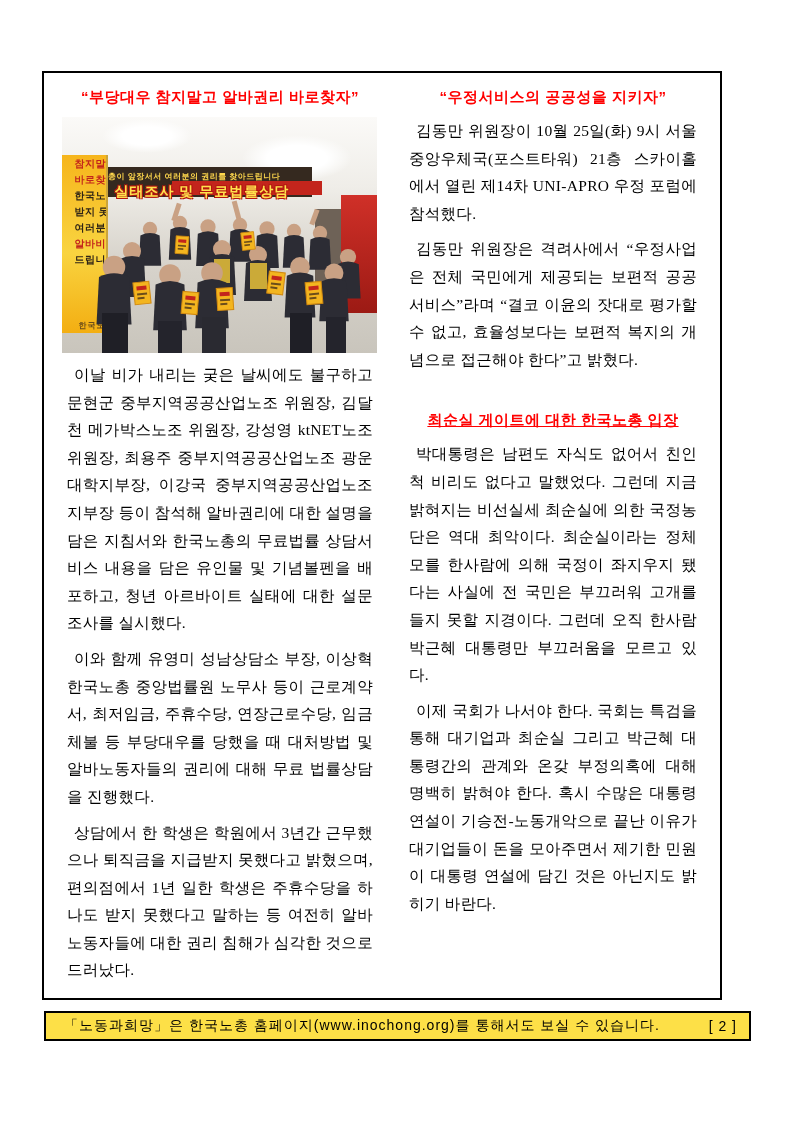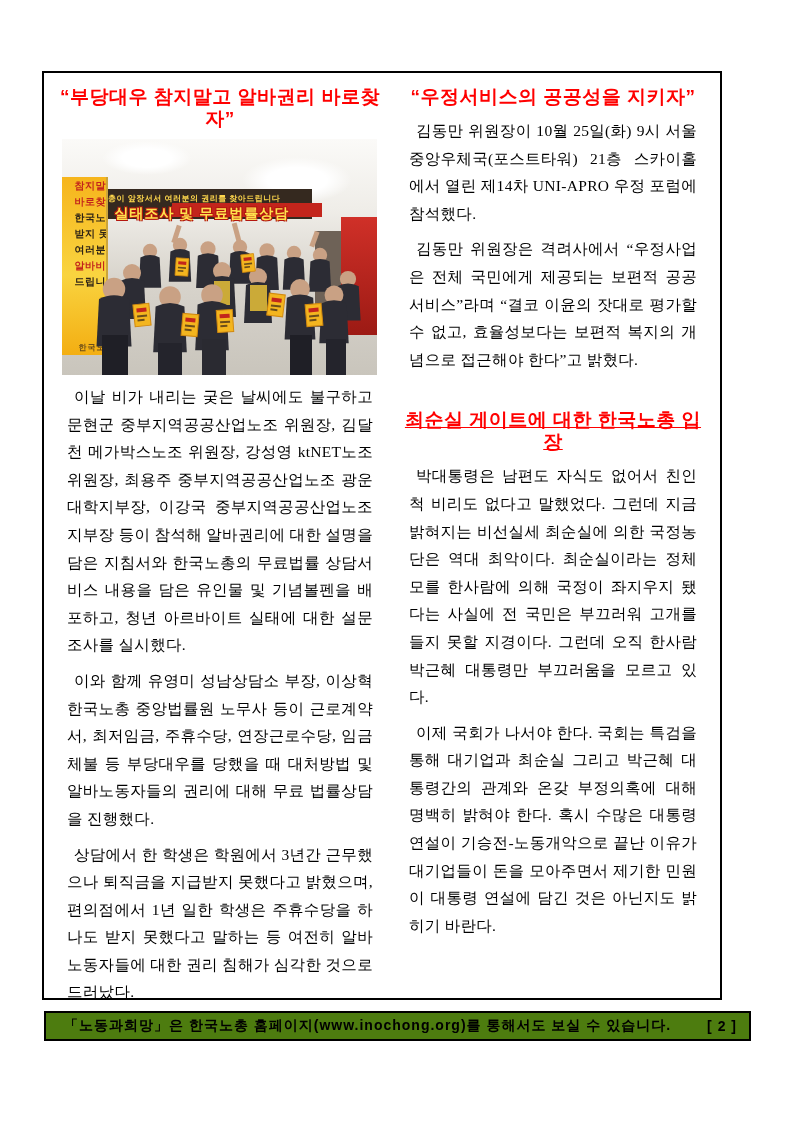--- a/index.html
+++ b/index.html
@@ -19,21 +19,21 @@
     padding:13px 15px 0 15px;
     display:flex;
     gap:20px;
   }
   .col{box-sizing:border-box;}
   .col-left{width:324px;}
   .col-right{width:306px;}
   .headline{
     font-family:"Liberation Sans","DejaVu Sans",sans-serif;
     font-weight:700;
-    font-size:19px;
+    font-size:15px;
     color:#ff0000;
     text-align:center;
     letter-spacing:0.5px;
     margin:0 0 9px 0;
     line-height:22px;
   }
   .headline.second{margin-top:36px;text-decoration:underline;}
   p.body-text{
     margin:8px;
     font-size:15.5px;
@@ -104,25 +104,25 @@
     position:absolute;right:36px;top:92px;width:26px;height:96px;
     background:#6e6257;
   }
   .crowd{position:absolute;left:0;top:0;}
   
   .footer-box{
     position:absolute;left:44px;top:1011px;
     width:707px;height:30px;
     border:2px solid #000;
     box-sizing:border-box;
-    background:#4d7c0f;
+    background:#fde047;
     display:flex;align-items:center;justify-content:space-between;
     padding:0 12px 0 18px;
     font-family:"Liberation Sans","DejaVu Sans",sans-serif;
-    font-size:14px;font-weight:700;
+    font-size:14px;font-weight:400;
     letter-spacing:1px;white-space:nowrap;
   }
 </style>
 </head>
 <body>
 
 <div class="page">
 
   <div class="main-box">
 

